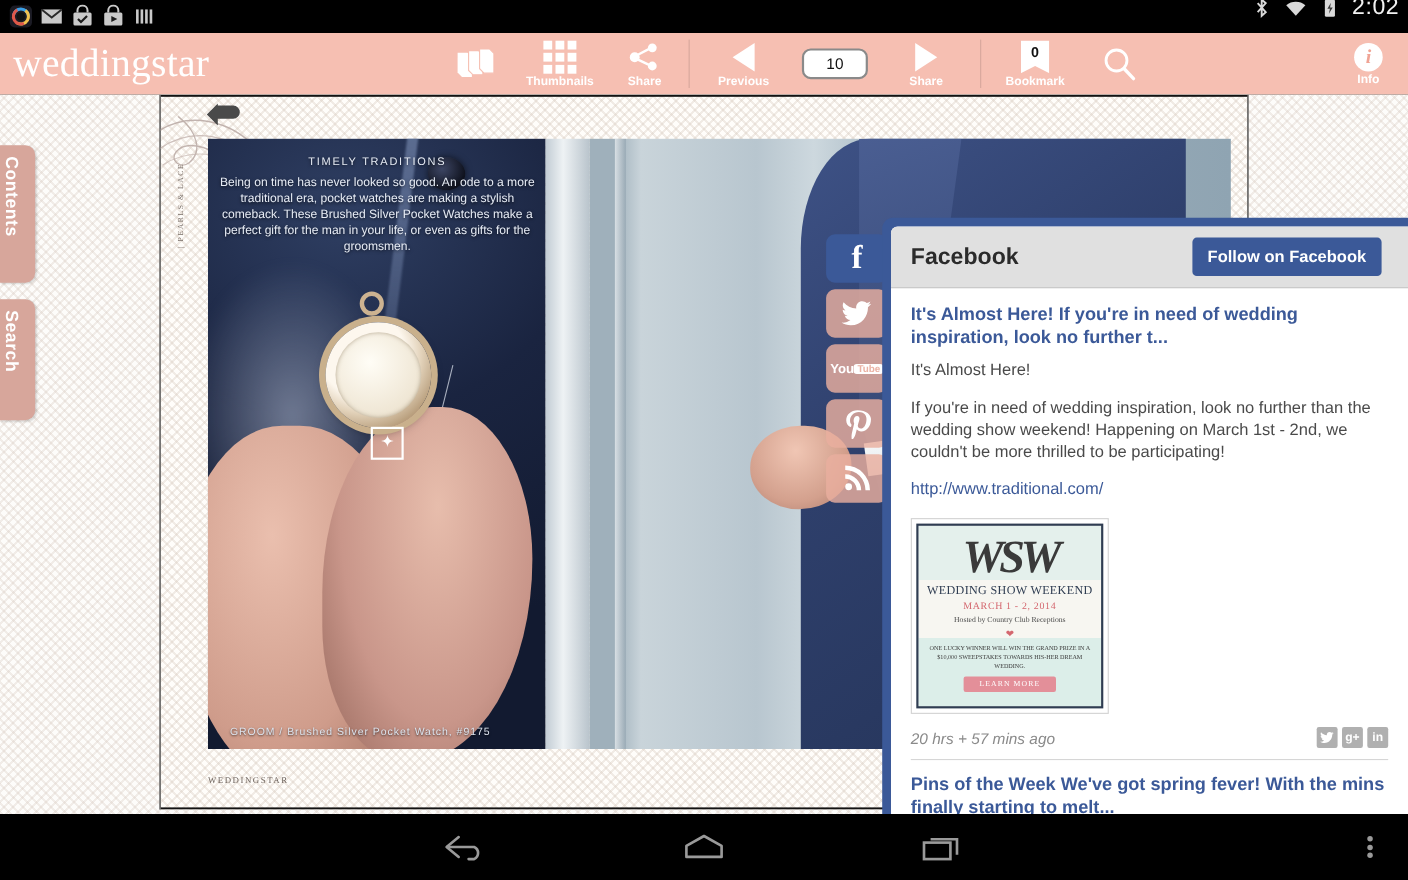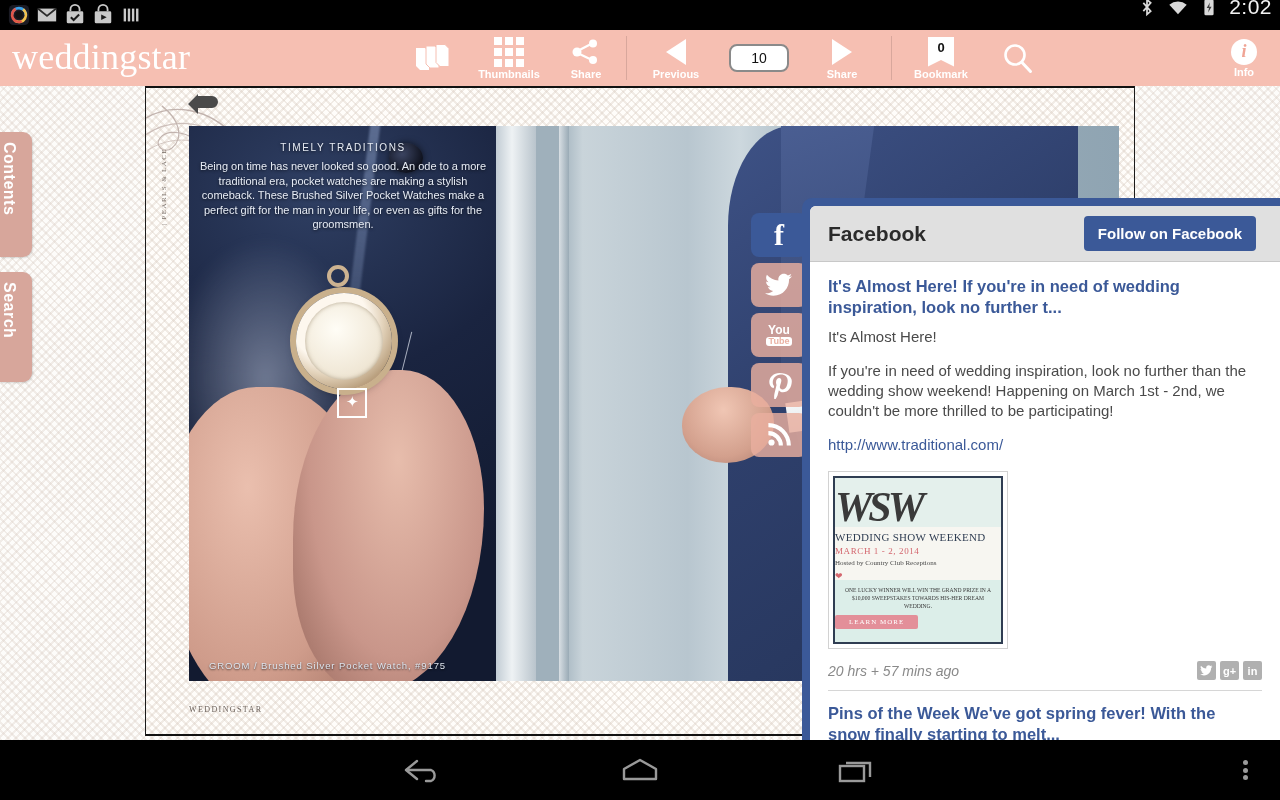--- a/index.html
+++ b/index.html
@@ -249,21 +249,21 @@
   
   .social-rail { position: absolute; left: 751px; top: 127px; width: 56px; }
   .social-btn {
     width: 56px; height: 44px; border-radius: 8px; margin-bottom: 6px;
     background: rgba(233,174,159,.82);
     display: flex; align-items: center; justify-content: center; cursor: pointer;
     color: #fff;
   }
   .social-btn.active { background: #3b5998; }
   .fb-glyph { font-family: "Liberation Serif", serif; font-weight: bold; font-size: 30px; line-height: 30px; }
-  .yt-glyph { display: flex; flex-direction: column; align-items: center; line-height: 1; }
+  .yt-glyph { display: flex; align-items: center; line-height: 1; }
   .yt-glyph .y { font-size: 12px; font-weight: bold; }
   .yt-glyph .t {
     font-size: 9px; font-weight: bold; color: rgba(233,174,159,.95);
     background: #fff; border-radius: 3px; padding: 0 3px; margin-top: 1px;
   }
 
   
   .fbpanel {
     position: absolute; left: 802px; top: 112px; width: 478px; height: 628px;
     background: #3b5998; border-radius: 10px 0 0 0;
@@ -292,21 +292,21 @@
   }
   .fb-text { color: #4a4a4a; font-size: 15px; line-height: 20px; margin-bottom: 14px; }
   .fb-link { color: #3b5998; font-size: 15px; line-height: 20px; margin-bottom: 16px; cursor: pointer; }
   .fb-thumb {
     width: 180px; height: 178px; border: 1px solid #d2d2d2; background: #fff;
     padding: 4px; margin-bottom: 12px;
   }
   .ad {
     width: 100%; height: 100%; border: 2px solid #2f3d52;
     background: linear-gradient(to bottom, #e4f0ec 0 30%, #f7f6f1 30% 62%, #dceee9 62% 100%);
-    display: flex; flex-direction: column; align-items: flex-start; position: relative;
+    display: flex; flex-direction: column; align-items: center; position: relative;
     overflow: hidden;
   }
   .ad .wsw {
     font-family: "Liberation Serif", serif; font-style: italic; font-weight: bold;
     font-size: 42px; color: #3a3a3a; line-height: 46px; margin-top: 6px; letter-spacing: -4px;
   }
   .ad .h1 {
     font-family: "Liberation Serif", serif; font-size: 11px; color: #2f3d52;
     letter-spacing: .3px; margin-top: 1px;
   }
@@ -617,21 +617,21 @@
                       <path d="M27 3.2c-1 .45-2 .75-3.1.9 1.1-.68 1.95-1.75 2.35-3-1.05.62-2.2 1.07-3.4 1.3C21.85 1.4 20.4.75 18.8.75c-3.05 0-5.5 2.5-5.5 5.55 0 .44.05.86.14 1.26C8.85 7.33 4.7 5.1 1.9 1.7 1.4 2.56 1.13 3.55 1.13 4.6c0 1.92.97 3.62 2.45 4.6-.9-.03-1.75-.28-2.5-.69v.07c0 2.69 1.9 4.93 4.4 5.44-.46.13-.95.2-1.45.2-.36 0-.7-.04-1.04-.1.7 2.2 2.73 3.8 5.13 3.85-1.88 1.48-4.25 2.37-6.82 2.37-.44 0-.88-.03-1.3-.08 2.43 1.57 5.32 2.49 8.42 2.49 10.1 0 15.63-8.43 15.63-15.74l-.02-.72C25.33 5.3 26.25 4.32 27 3.2z" fill="#fff"></path>
                     </svg>
                 </div>
                 <div class="share-sq">g+</div>
                 <div class="share-sq">in</div>
               </div>
             </div>
           </div>
 
           <div>
-            <div class="fb-post-title">Pins of the Week We've got spring fever! With the snow finally starting to melt...</div>
+            <div class="fb-post-title">Pins of the Week We've got spring fever! With the mins finally starting to melt...</div>
 
           </div>
 
         </div>
       </div>
     </div>
 
   </div>
 
   <div class="navbar">

